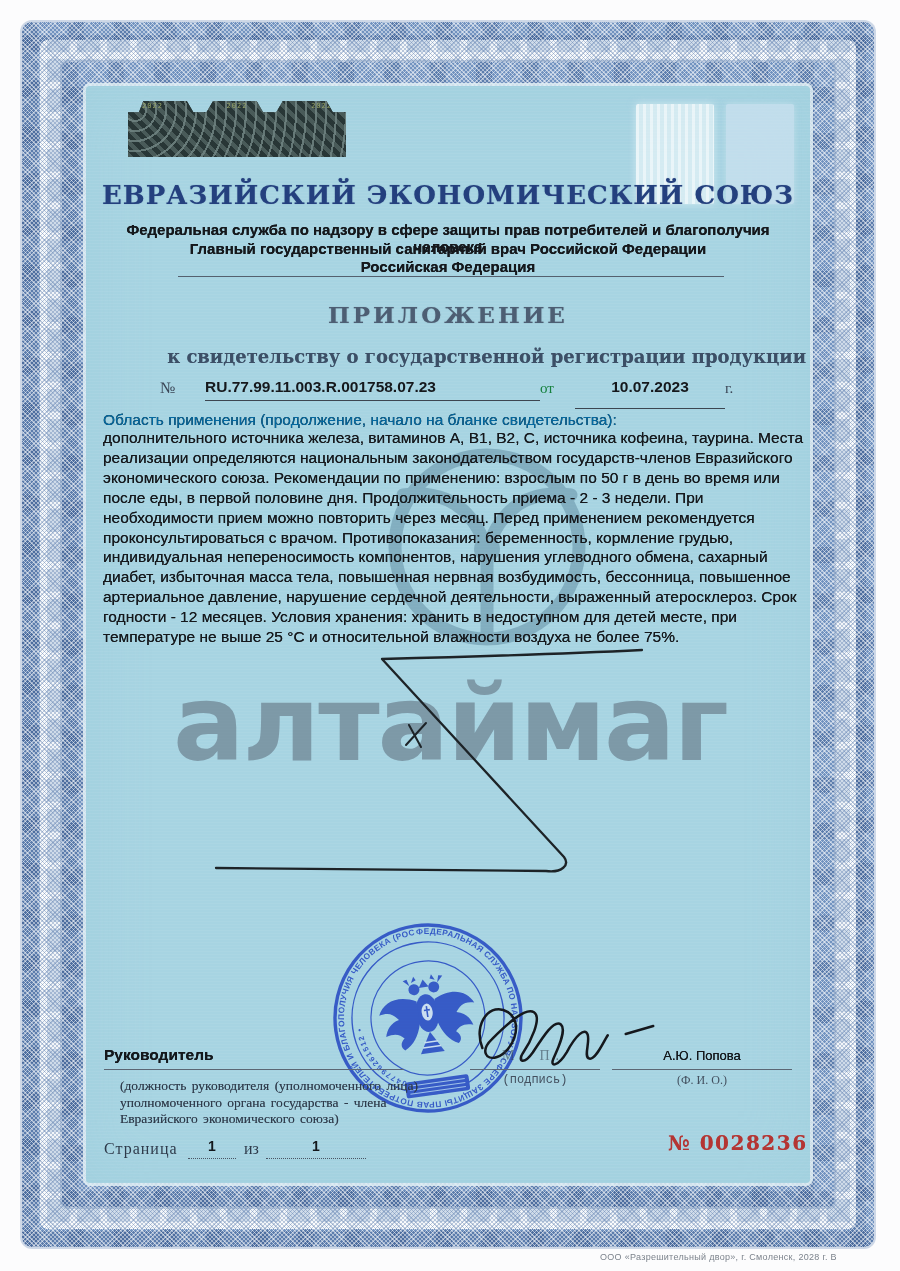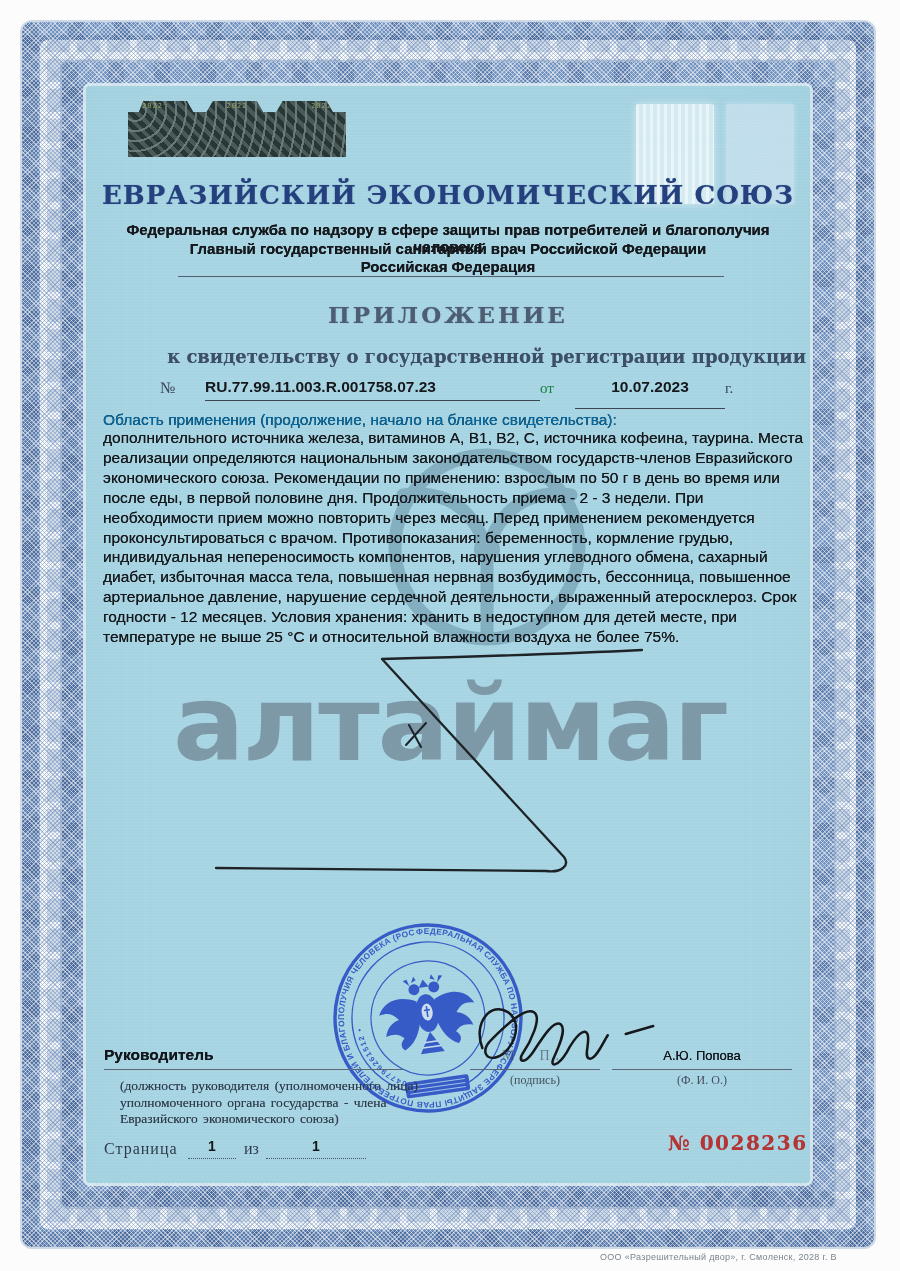--- a/index.html
+++ b/index.html
@@ -102,21 +102,21 @@
   
   .stamp{position:absolute;left:328px;top:915px;opacity:.9;}
 
   
   .ruk-label{position:absolute;left:104px;top:1046px;font-size:15.5px;font-weight:bold;color:#14181c;text-shadow:0 0 .4px #14181c;}
   .line{position:absolute;border-top:1.2px solid #5b6674;}
   .ruk-line{left:104px;top:1069px;width:300px;}
   .sign-line{left:470px;top:1069px;width:130px;}
   .fio-line{left:612px;top:1069px;width:180px;}
   .sign-cap{position:absolute;left:470px;top:1073px;width:130px;text-align:center;
-    font-family:Liberation Serif, serif;font-size:12px;color:#43505f;}
+    font-family:Liberation Mono, monospace;font-size:12px;color:#43505f;}
   .fio-cap{position:absolute;left:612px;top:1073px;width:180px;text-align:center;
     font-family:"Liberation Serif",serif;font-size:12px;color:#43505f;}
   .fio-name{position:absolute;left:612px;top:1048px;width:180px;text-align:center;
     font-size:13px;color:#14181c;text-shadow:0 0 .4px #14181c;}
   .mp-text{position:absolute;left:478px;top:1048px;font-family:"Liberation Serif",serif;
     font-size:14px;color:rgba(45,58,72,.55);letter-spacing:6px;margin-left:24px;}
   .dolzh-cap{position:absolute;left:104px;top:1078px;width:336px;
     font-family:Liberation Serif, serif;font-size:13.5px;line-height:16.5px;color:#2e3a4a;
     text-shadow:0 0 .3px rgba(46,58,74,.6);word-spacing:2px;margin-left:16px;}
 

